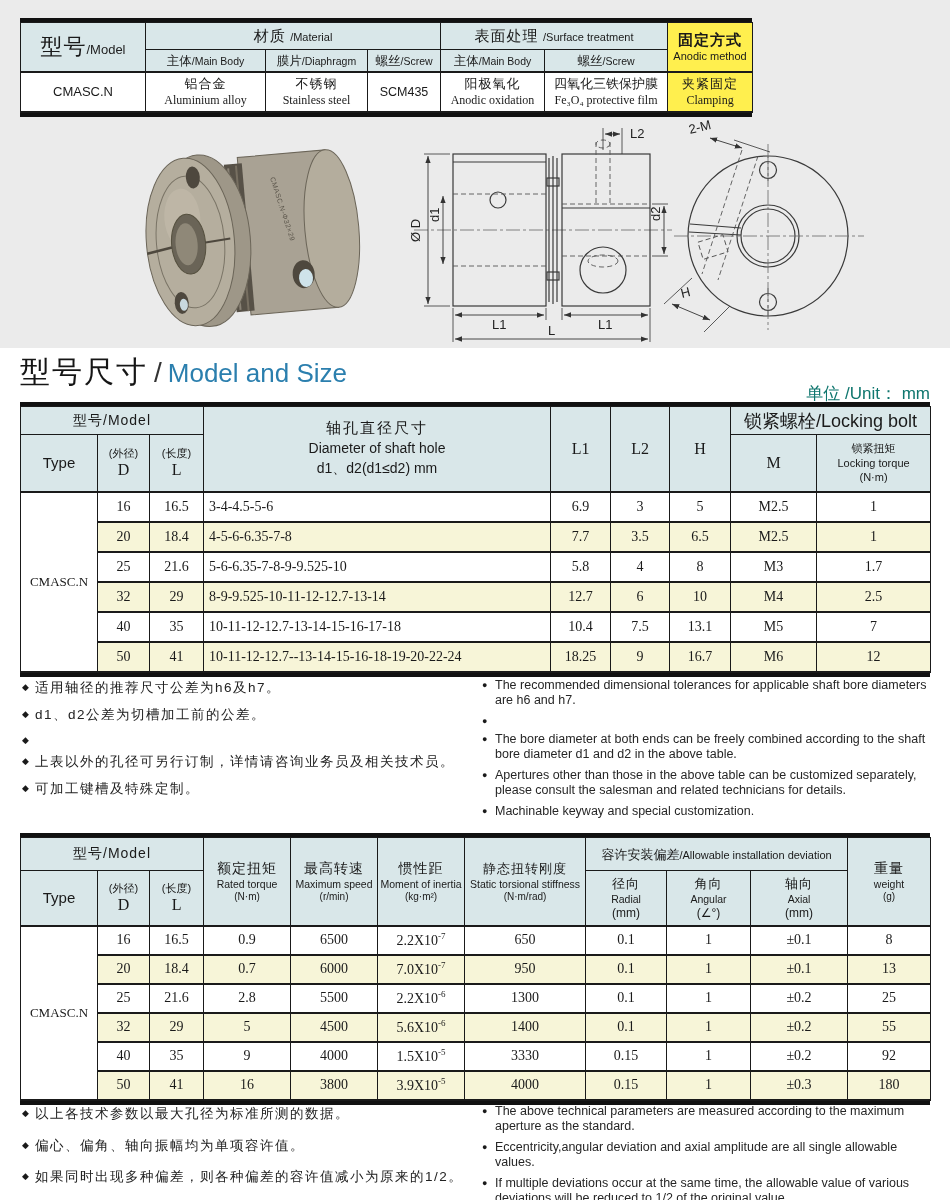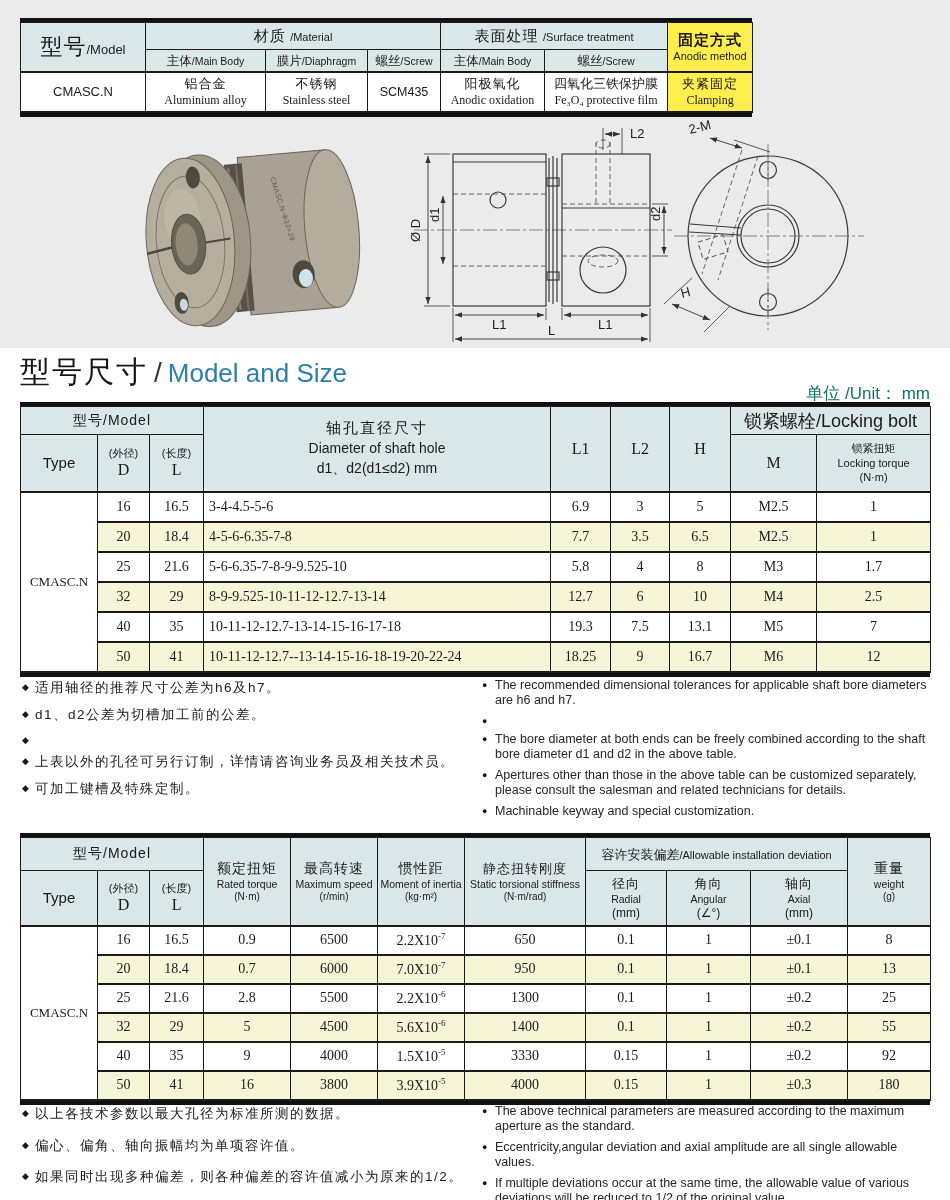--- a/index.html
+++ b/index.html
@@ -340,21 +340,21 @@
             <td class="c-l1">12.7</td>
             <td class="c-l2">6</td>
             <td class="c-h">10</td>
             <td class="c-m">M4</td>
             <td class="c-torque">2.5</td>
           </tr>
           <tr>
             <td class="c-d">40</td>
             <td class="c-l">35</td>
             <td class="c-holes">10-11-12-12.7-13-14-15-16-17-18</td>
-            <td class="c-l1">19.3</td>
+            <td class="c-l1">10.4</td>
             <td class="c-l2">7.5</td>
             <td class="c-h">13.1</td>
             <td class="c-m">M5</td>
             <td class="c-torque">7</td>
           </tr>
           <tr class="hl">
             <td class="c-d">50</td>
             <td class="c-l">41</td>
             <td class="c-holes">10-11-12-12.7--13-14-15-16-18-19-20-22-24</td>
             <td class="c-l1">18.25</td>

